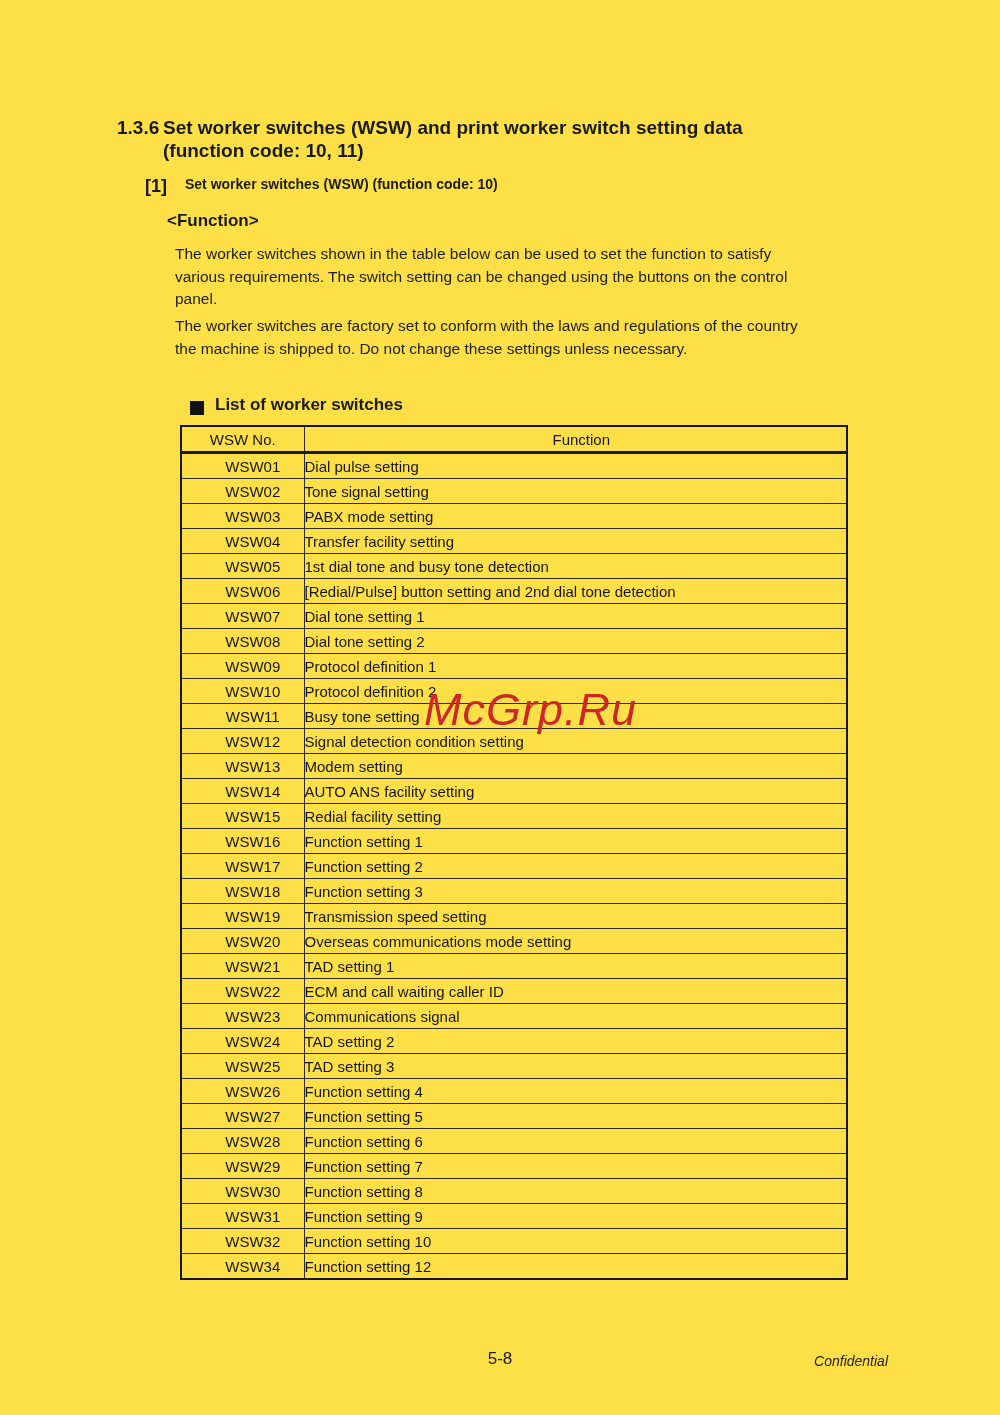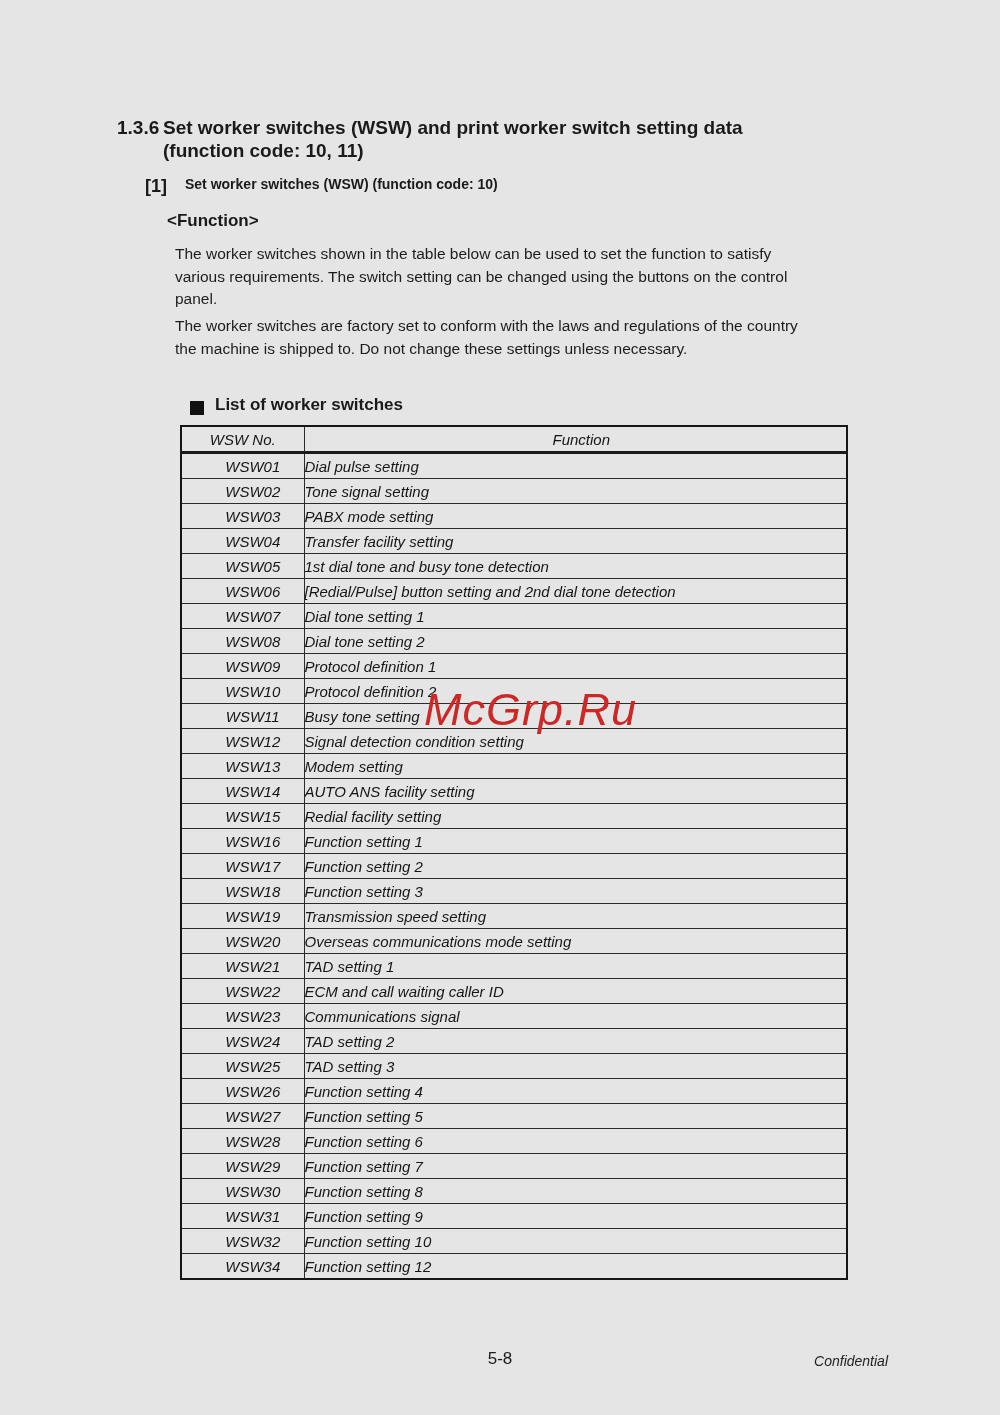--- a/index.html
+++ b/index.html
@@ -1,20 +1,20 @@
 <!DOCTYPE html>
 <html><head>
 <meta charset="utf-8">
 <style>
   html, body { margin: 0; padding: 0; background: #ffffff; }
   .page {
     position: relative;
     width: 1000px;
     height: 1415px;
-    background: #e5e5e5;
+    background: #fde047;
     font-family: "Liberation Sans", sans-serif;
     color: #1a1a1a;
     overflow: hidden;
   }
   .abs { position: absolute; }
 
   
   .h1-num   { left: 117px; top: 116px; font-size: 19px; font-weight: bold; line-height: 23px; }
   .h1-title { left: 163px; top: 116px; font-size: 19px; font-weight: bold; line-height: 23px; white-space: pre-line; }
   .h2-num   { left: 145px; top: 176px; font-size: 18px; font-weight: bold; }
@@ -39,21 +39,20 @@
   }
   .list-heading-text { font-size: 17px; font-weight: bold; }
 
   
   .wsw-table {
     left: 180px; top: 425px; width: 668px;
     border-collapse: collapse;
     table-layout: fixed;
     font-size: 15px;
     color: #161616;
-    font-style: italic;
   }
   .wsw-table col.c1 { width: 123px; }
   .wsw-table th, .wsw-table td {
     border: 1px solid #2b2b2b;
     height: 24px;
     padding: 0;
     font-weight: normal;
     overflow: hidden;
     white-space: nowrap;
   }

